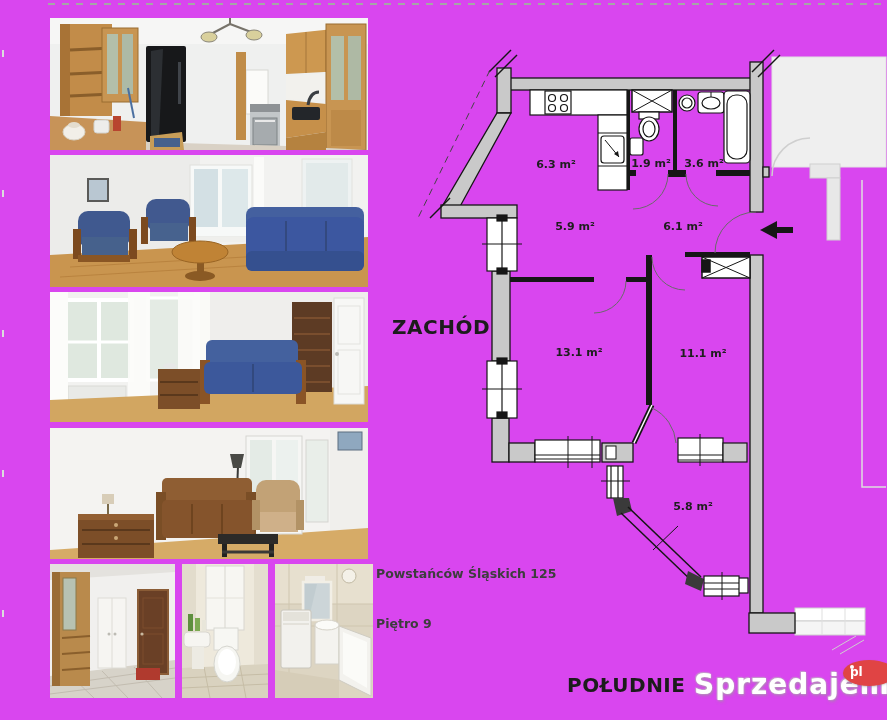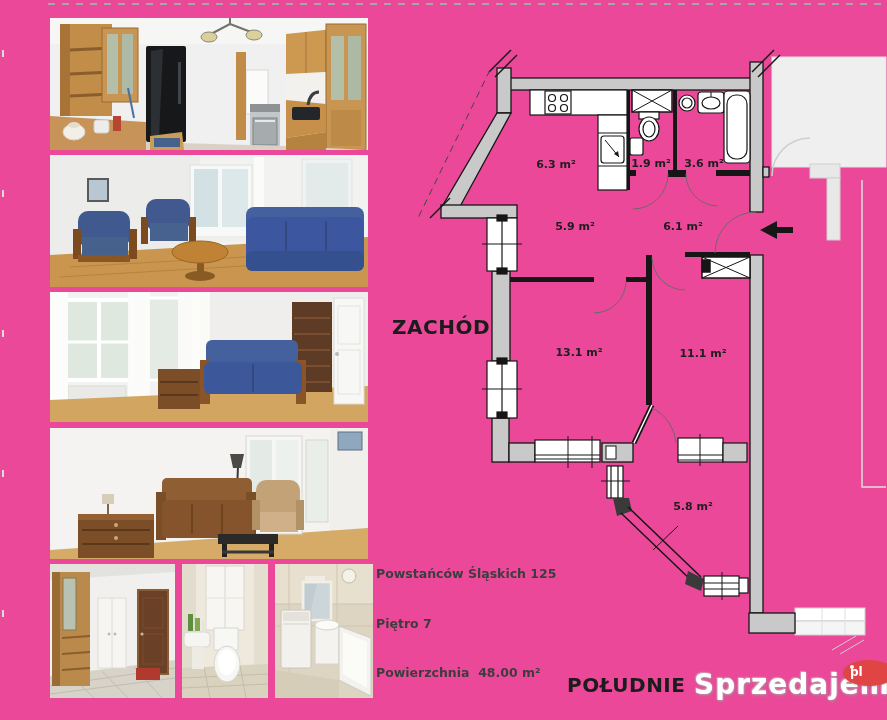--- a/index.html
+++ b/index.html
@@ -1,16 +1,16 @@
 <!DOCTYPE html>
 <html><head>
 <meta charset="utf-8">
 <style>
   html,body{margin:0;padding:0;background:#fff;}
-  .canvas{position:relative;width:887px;height:720px;background:#ec4899;overflow:hidden;
+  .canvas{position:relative;width:887px;height:720px;background:#d946ef;overflow:hidden;
           font-family:"DejaVu Sans","Liberation Sans",sans-serif;}
   .dash-top{position:absolute;left:48px;top:3px;width:839px;height:2px;
             background:repeating-linear-gradient(90deg,#a6a6a6 0 7px,transparent 7px 14px);}
   .dash-left{position:absolute;left:2px;top:50px;width:2px;height:630px;
              background:repeating-linear-gradient(180deg,#dcdcdc 0 7px,transparent 7px 140px);}
   .ph{position:absolute;display:block;}
   .plan{position:absolute;left:0;top:0;}
   .dir{position:absolute;font-weight:bold;color:#1c1c1c;font-size:20px;letter-spacing:.5px;}
   .info{position:absolute;left:376px;top:533px;color:#3d3d3d;font-size:12.5px;font-weight:bold;
         line-height:16.5px;white-space:pre;}
@@ -500,22 +500,21 @@
       <text class="rl" x="703" y="357">11.1 m²</text>
       <text class="rl" x="693" y="510">5.8 m²</text>
     </g>
   </svg>
 
   <div class="dir" style="left:392px;top:315px">ZACHÓD</div>
   <div class="dir" style="left:567px;top:673px">POŁUDNIE</div>
 
   <div class="info">
     <div>Powstańców Śląskich 125</div>
-    <div>Piętro 7</div>
-    <div>Powierzchnia  48.00 m²</div>
+    <div>Piętro 9</div>
   </div>
 
   <div class="wm">
     <span class="wm-text">Sprzedajemy</span>
     <span class="wm-badge">
       <span class="wm-dot"></span>
       <span>pl</span>
     </span>
   </div>
 

